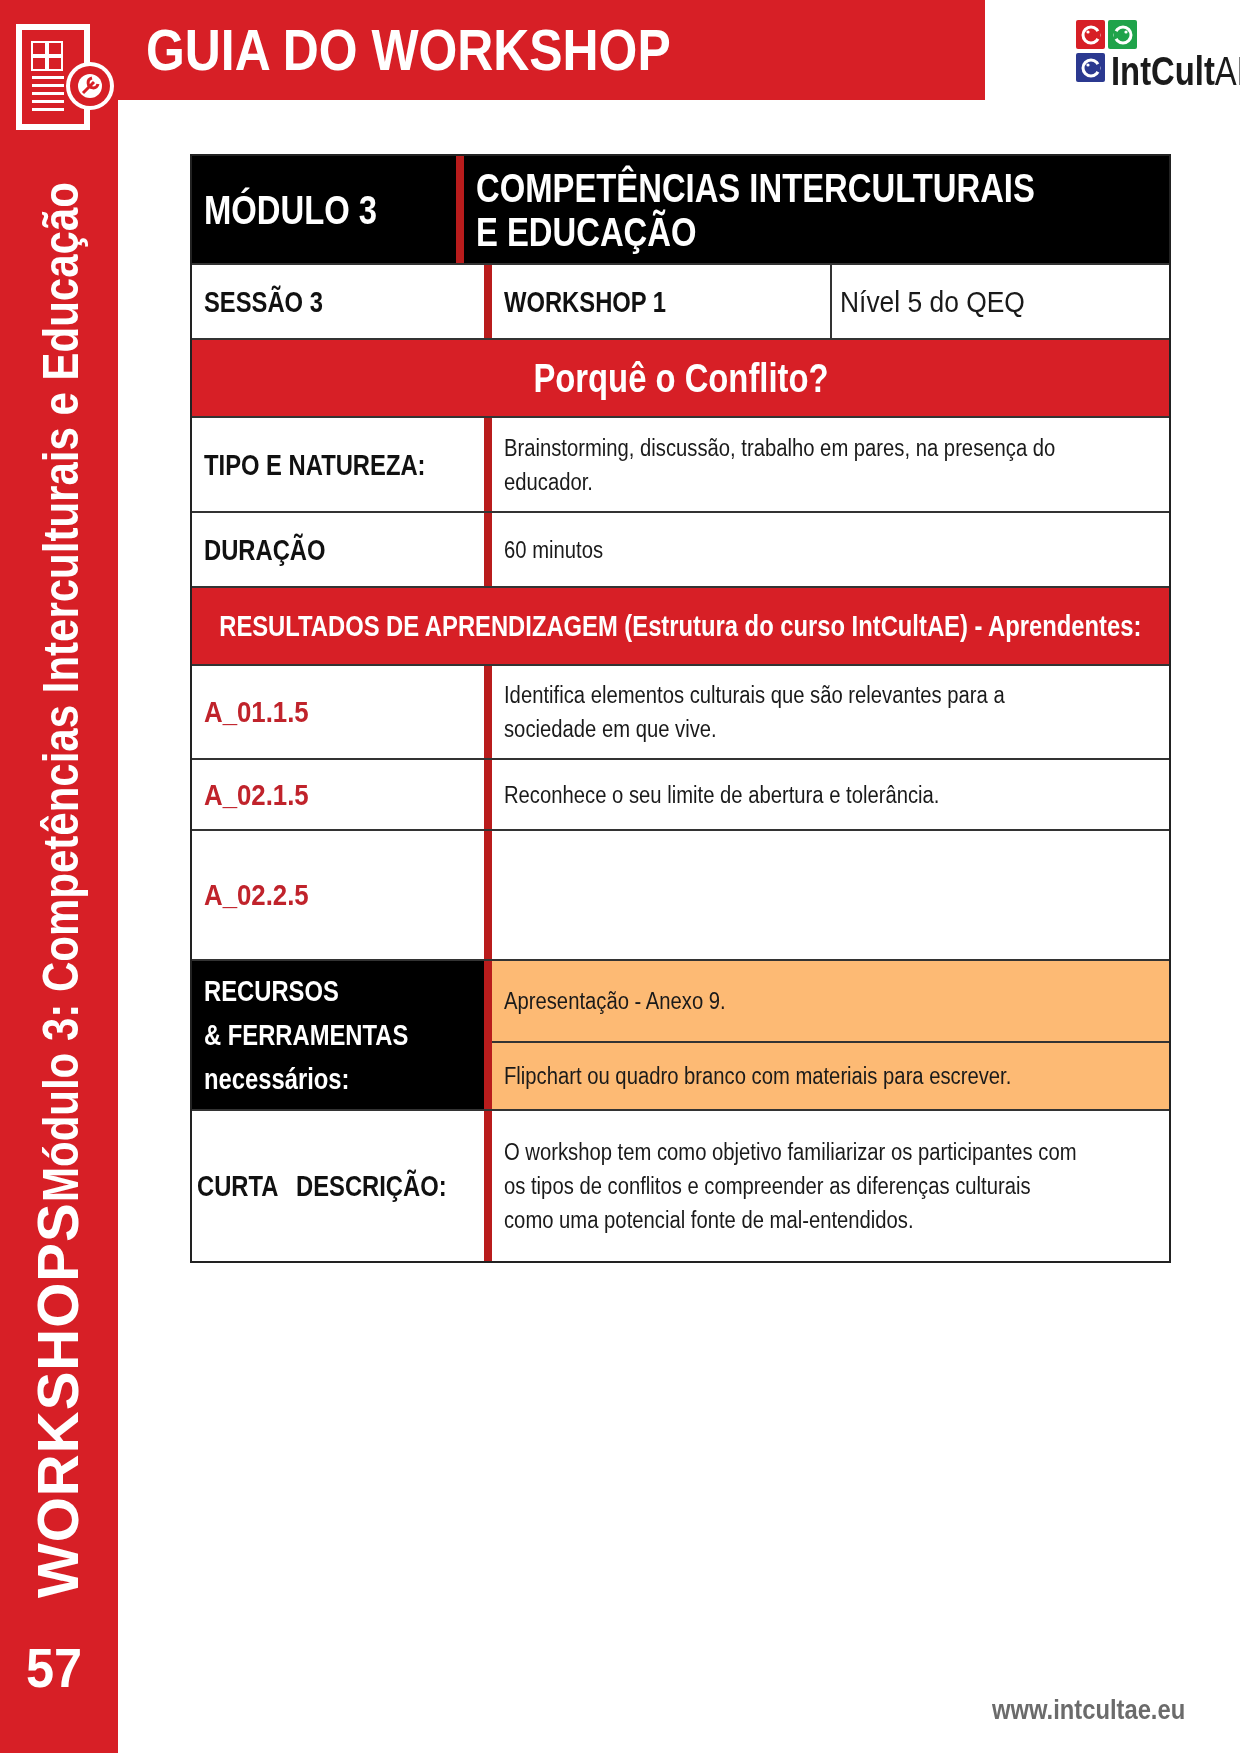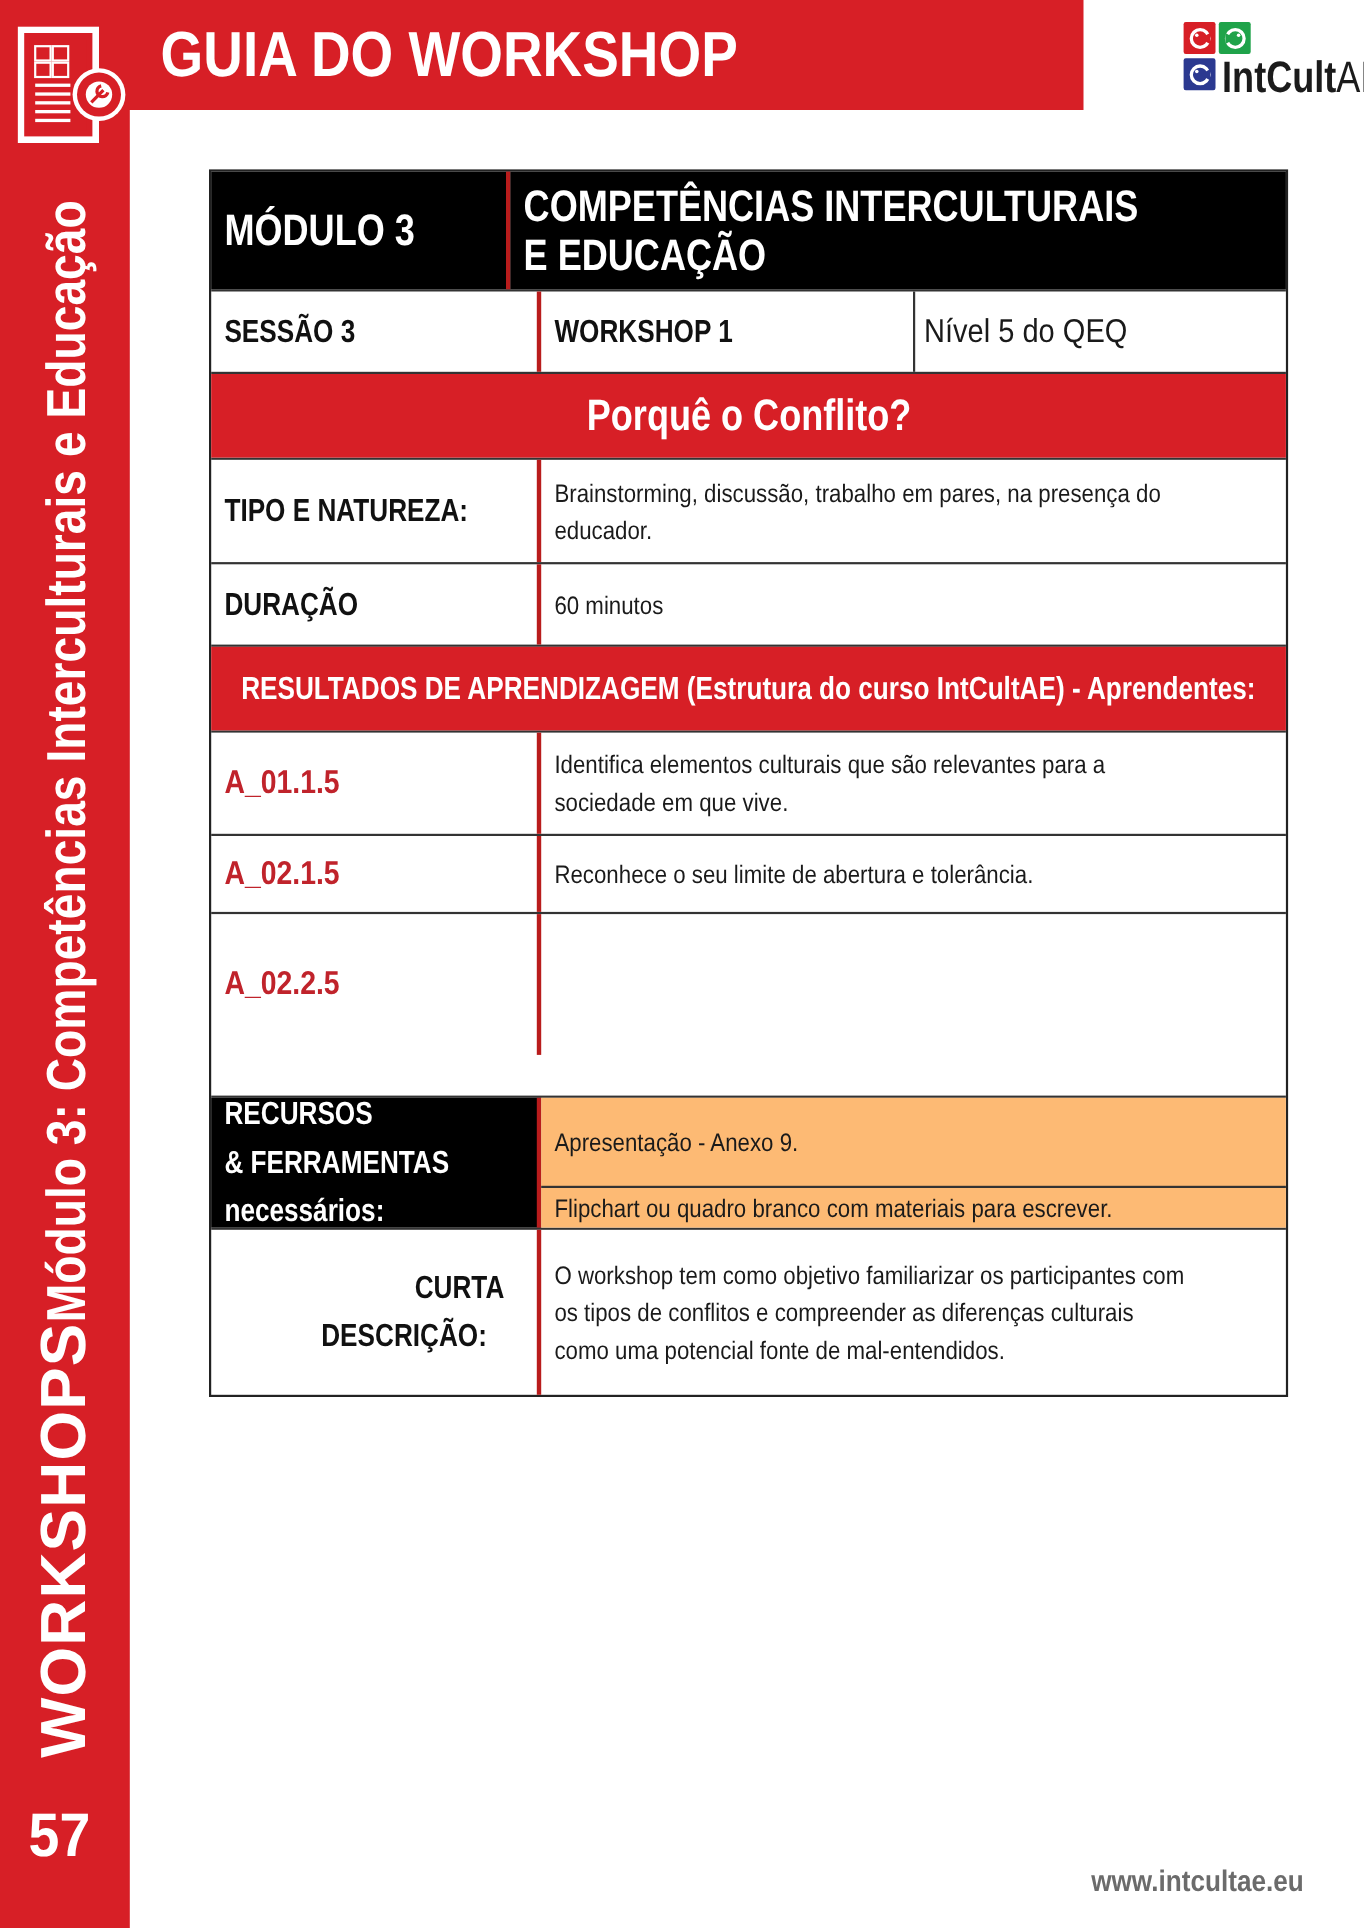--- a/index.html
+++ b/index.html
@@ -62,21 +62,21 @@
   .tbl {
     position:absolute; left:190px; top:154px; width:981px;
     border:2px solid #222; box-sizing:border-box;
   }
   .row { display:flex; border-top:2px solid #333; box-sizing:border-box; }
   .row:first-child { border-top:none; }
   .cell {
     box-sizing:border-box; display:flex; align-items:center;
     padding:0 12px;
   }
-  .c1 { width:300px; border-right:4px solid #b91c1c; }
+  .c1 { width:300px; border-right:8px solid #b91c1c; }
   .c2 { flex:1; }
   .c-mid { width:340px; border-right:2px solid #333; }
   .label {
     font-weight:bold; font-size:29px; color:#111;
     transform:scaleX(0.82); transform-origin:left center; white-space:nowrap;
     line-height:44px;
   }
   .body-text {
     font-size:23px; color:#1a1a1a; line-height:34px;
     transform:scaleX(0.88); transform-origin:left center;
@@ -222,38 +222,38 @@
       <span class="body-text">Reconhece o seu limite de abertura e tolerância.</span>
     </div>
   </div>
 
   <div class="row" style="height:130px;">
     <div class="cell c1">
       <span class="code">A_02.2.5</span>
     </div>
   </div>
 
-  <div class="row" style="height:120px;margin-top:37px;">
+  <div class="row" style="height:150px;">
     <div class="cell c1 red" style="flex-direction:column;align-items:flex-start;justify-content:center;">
       <span class="label" style="color:#fff;">RECURSOS</span>
       <span class="label" style="color:#fff;">&amp; FERRAMENTAS</span>
       <span class="label" style="color:#fff;">necessários:</span>
     </div>
     <div class="c2" style="display:flex;flex-direction:column;">
       <div class="cell pink" style="height:82px;border-bottom:2px solid #333;">
         <span class="body-text">Apresentação - Anexo 9.</span>
       </div>
       <div class="cell pink" style="flex:1;">
         <span class="body-text">Flipchart ou quadro branco com materiais para escrever.</span>
       </div>
     </div>
   </div>
 
   <div class="row" style="height:152px;">
-    <div class="cell c1" style="flex-direction:column;align-items:flex-end;justify-content:center;">
+    <div class="cell c1" style="flex-direction:row;align-items:center;justify-content:center;">
       <span class="label">CURTA</span>
       <span class="label">DESCRIÇÃO:</span>
     </div>
     <div class="cell c2">
       <span class="body-text">O workshop tem como objetivo familiarizar os participantes com os tipos de conflitos e compreender as diferenças culturais como uma potencial fonte de mal-entendidos.</span>
     </div>
   </div>
 
 </div>
 

